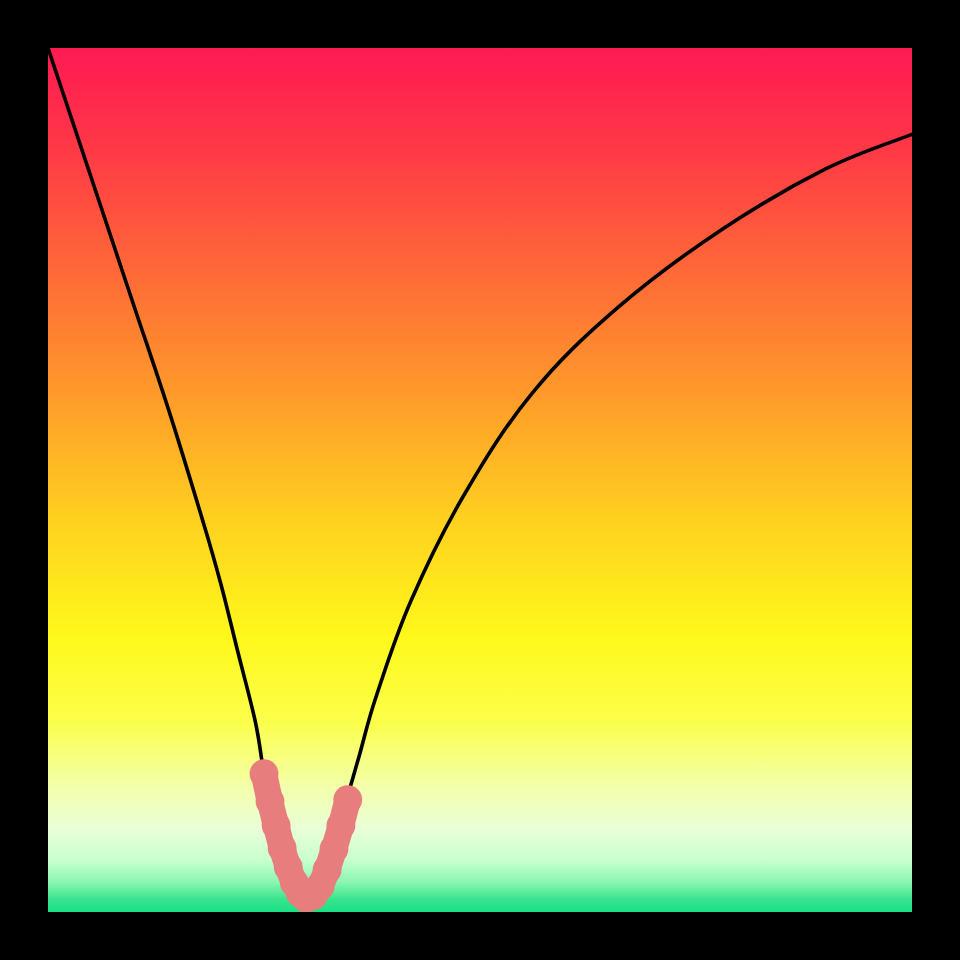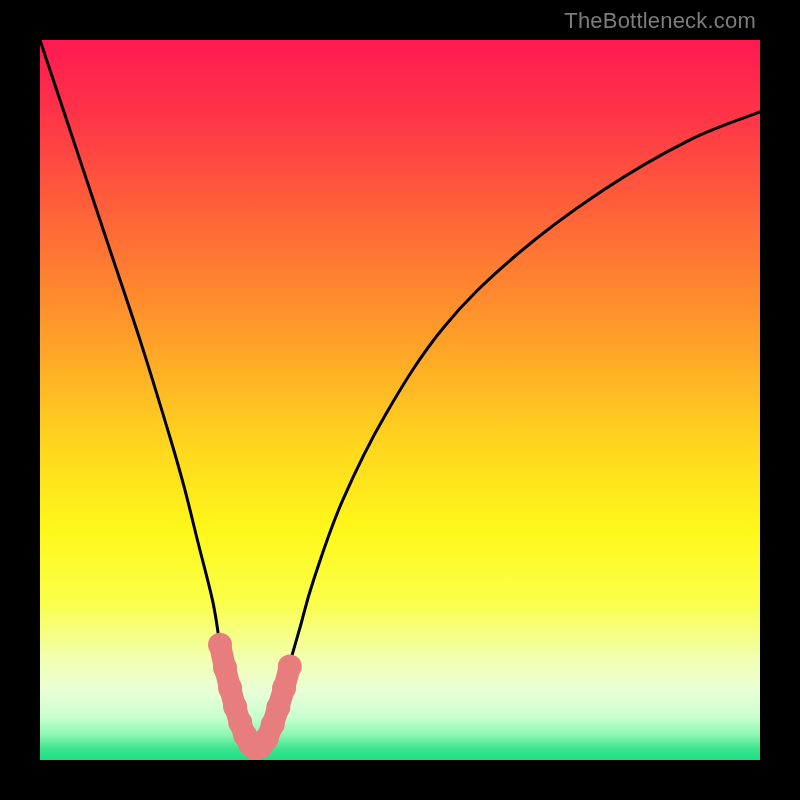--- a/index.html
+++ b/index.html
@@ -37,21 +37,20 @@
   }
   svg {
     position: absolute;
     inset: 0;
   }
 </style>
 </head>
 <body>
 
 <div class="frame">
-  <div class="watermark">TheBottleneck.com</div>
 
   <div class="plot">
     <svg id="grad-svg" viewBox="0 0 720 720" preserveAspectRatio="none">
       <defs>
         <linearGradient id="bg-grad" x1="0" y1="0" x2="0" y2="1">
             <stop offset="0.00%" stop-color="#ff1a52"></stop>
             <stop offset="10.00%" stop-color="#ff3348"></stop>
             <stop offset="25.00%" stop-color="#ff6638"></stop>
             <stop offset="40.00%" stop-color="#ff9a2a"></stop>
             <stop offset="55.00%" stop-color="#ffd21f"></stop>

